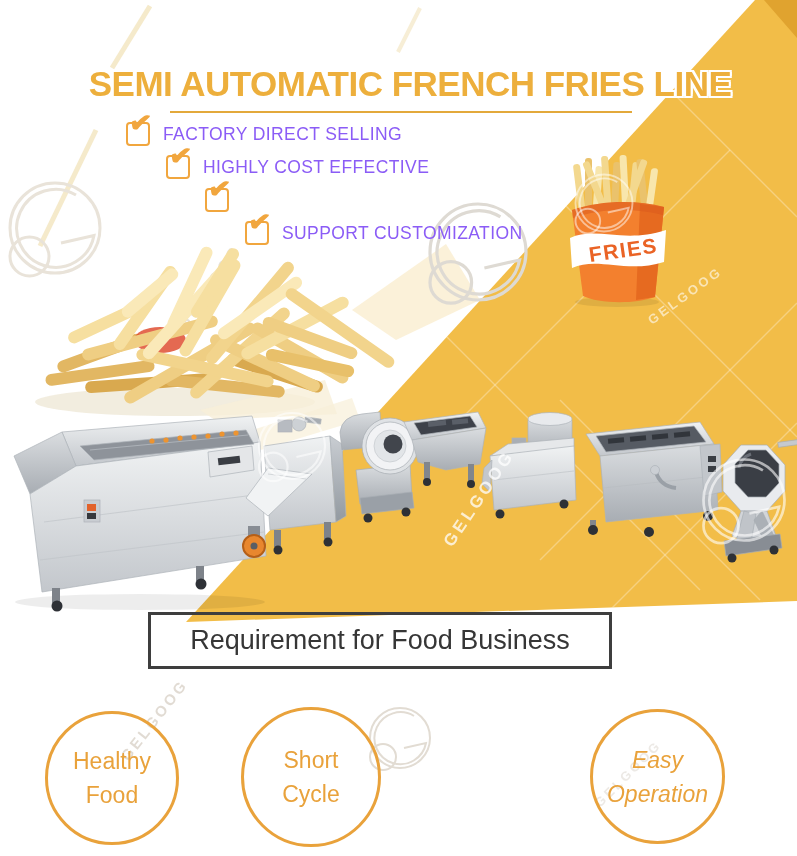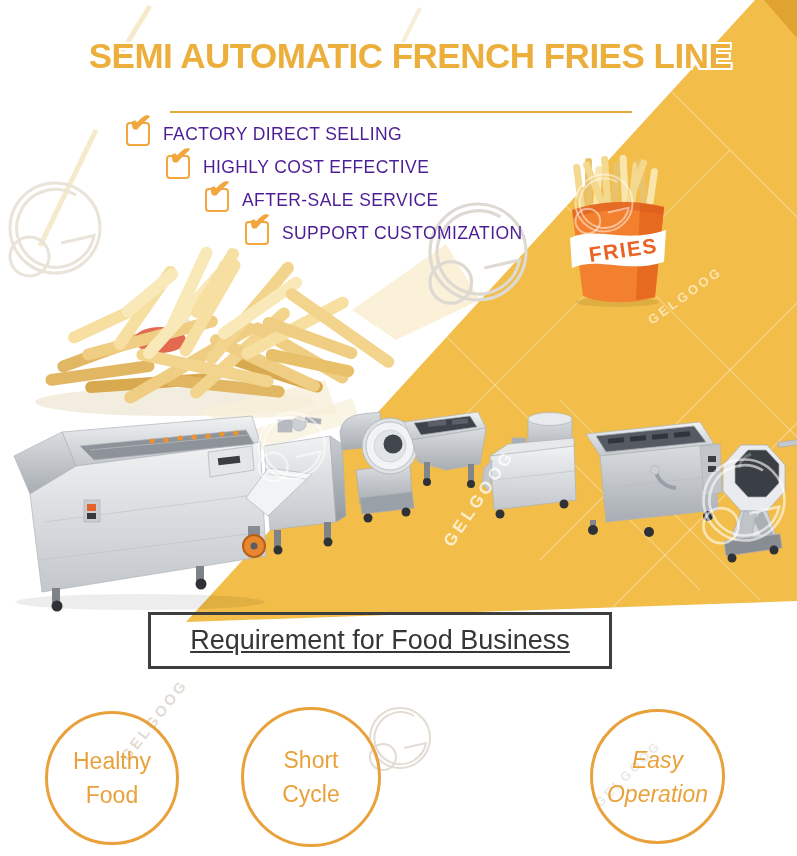--- a/index.html
+++ b/index.html
@@ -1,31 +1,31 @@
 <!DOCTYPE html>
 <html><head>
 <meta charset="utf-8">
 <style>
   html,body{margin:0;padding:0;background:#fff;}
   .stage{position:relative;width:797px;height:856px;background:#ffffff;overflow:hidden;
          font-family:"Liberation Sans",sans-serif;}
   .layer{position:absolute;left:0;top:0;}
-  .title{position:absolute;left:30px;top:36px;width:760px;text-align:center;
+  .title{position:absolute;left:30px;top:64px;width:760px;text-align:center;
          font-size:35px;font-weight:bold;letter-spacing:-0.5px;color:#EDAF3C;white-space:nowrap;
          text-shadow:2px 0 0 #fff,-2px 0 0 #fff,0 2px 0 #fff,0 -2px 0 #fff,
                      2px 2px 0 #fff,-2px 2px 0 #fff,2px -2px 0 #fff,-2px -2px 0 #fff;}
   .underline{position:absolute;left:170px;top:111px;width:462px;height:2px;background:#E3A93B;}
   .chk-row{position:absolute;display:flex;align-items:flex-start;gap:13px;}
   .chk-box{width:20px;height:20px;border:2px solid #F1A63E;border-radius:4px;position:relative;flex:none;background:transparent;}
   .chk-tick{position:absolute;left:1px;top:-14px;font-size:27px;font-weight:bold;color:#F1A63E;
             transform:rotate(6deg);line-height:1;}
-  .chk-label{font-size:17.5px;color:#4c1d95;letter-spacing:0.4px;padding-top:2px;white-space:nowrap;}
+  .chk-label{font-size:17.5px;color:#8b5cf6;letter-spacing:0.4px;padding-top:2px;white-space:nowrap;}
   .reqbox{position:absolute;left:148px;top:612px;width:458px;height:51px;border:3px solid #3E3E3E;
           display:flex;align-items:center;justify-content:center;background:transparent;}
-  .reqbox span{font-size:27px;color:#363636;white-space:nowrap;text-decoration:underline;}
+  .reqbox span{font-size:27px;color:#363636;white-space:nowrap;}
   .feature{position:absolute;border:3px solid #E9A23B;border-radius:50%;display:flex;flex-direction:column;
            align-items:center;justify-content:center;color:#E9A23B;font-size:23px;line-height:34px;text-align:center;}
   .f1{left:45px;top:711px;width:128px;height:128px;}
   .f2{left:241px;top:707px;width:134px;height:134px;}
   .f3{left:405px;top:710px;width:130px;height:130px;}
   .f4{left:590px;top:709px;width:129px;height:129px;font-style:italic;}
 </style>
 </head>
 <body>
 
@@ -304,21 +304,20 @@
   <div class="chk-row" style="left:166px;top:155px;">
     <span class="chk-box">
       <span class="chk-tick">✔</span>
     </span>
     <span class="chk-label">HIGHLY COST EFFECTIVE</span>
   </div>
   <div class="chk-row" style="left:205px;top:188px;">
     <span class="chk-box">
       <span class="chk-tick">✔</span>
     </span>
-    <span class="chk-label">AFTER-SALE SERVICE</span>
   </div>
   <div class="chk-row" style="left:245px;top:221px;">
     <span class="chk-box">
       <span class="chk-tick">✔</span>
     </span>
     <span class="chk-label">SUPPORT CUSTOMIZATION</span>
   </div>
 
   <div class="reqbox">
     <span>Requirement for Food Business</span>

